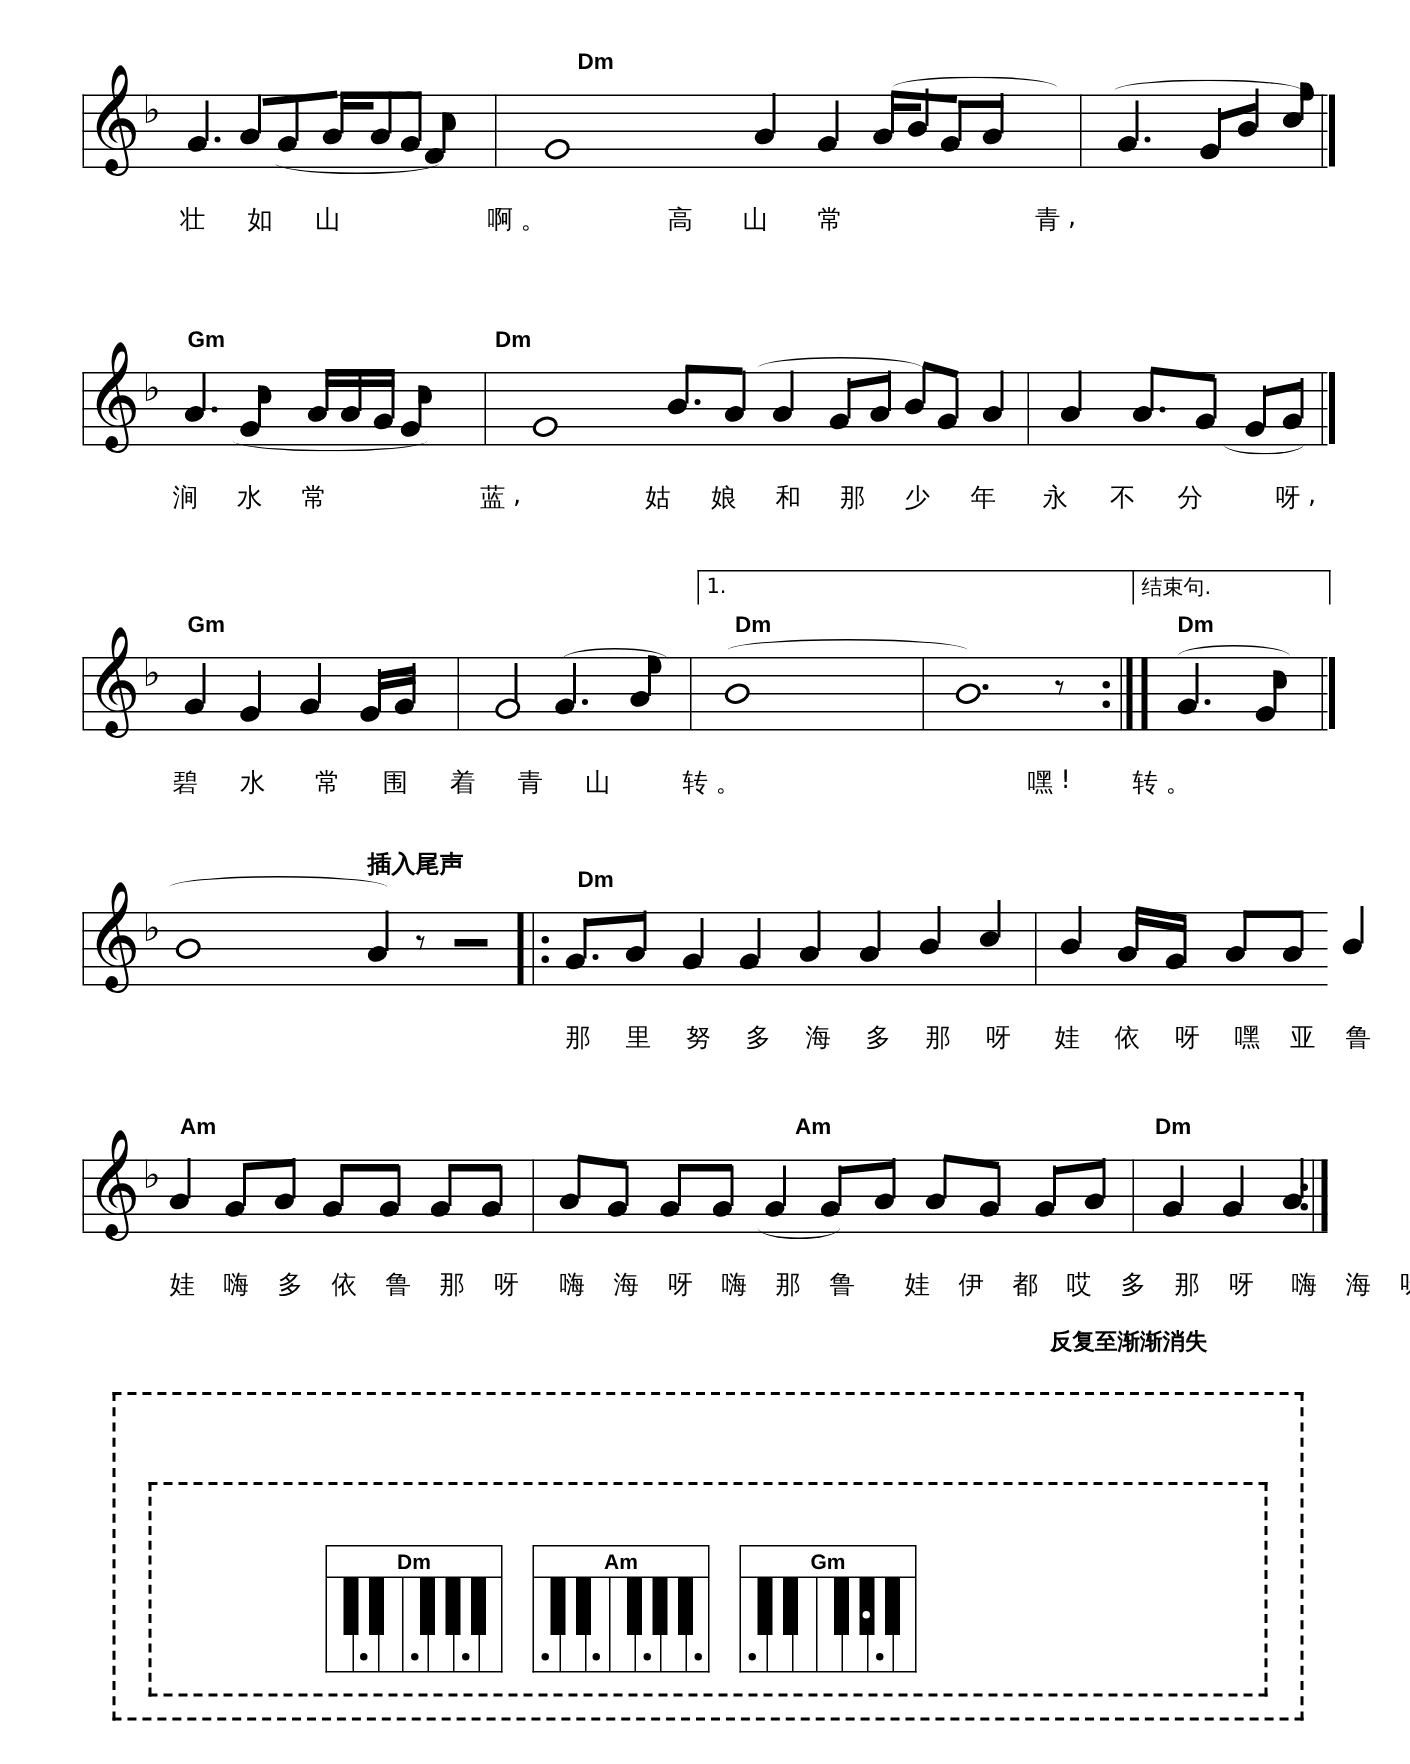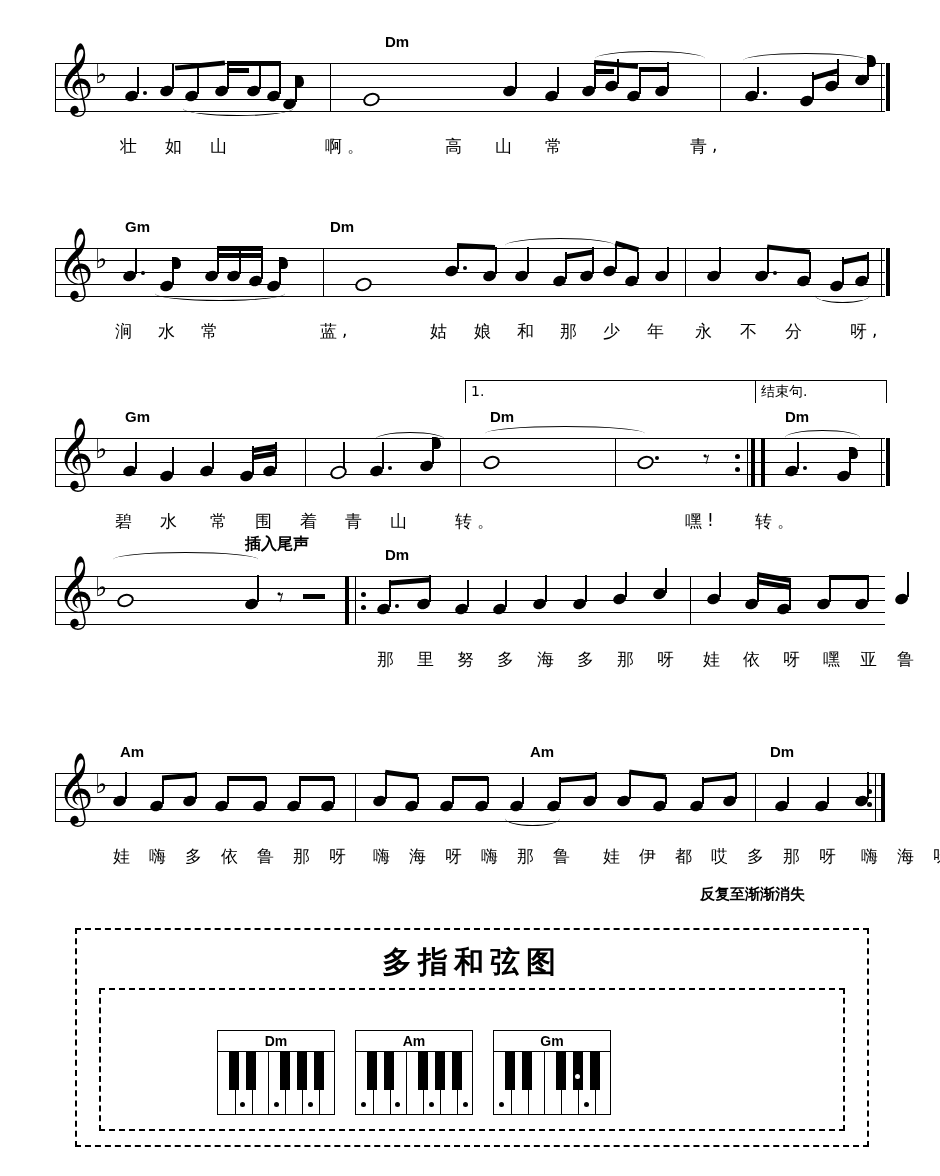--- a/index.html
+++ b/index.html
@@ -368,21 +368,21 @@
       <div class="lyric" style="top:80px;left:335px;">山</div>
       <div class="lyric" style="top:80px;left:400px;">转</div>
       <div class="lyric" style="top:80px;left:422px;">。</div>
       <div class="lyric" style="top:80px;left:630px;">嘿</div>
       <div class="lyric" style="top:80px;left:652px;">!</div>
       <div class="lyric" style="top:80px;left:700px;">转</div>
       <div class="lyric" style="top:80px;left:722px;">。</div>
     </div>
   </div>
 
-  <div class="system" style="top:568px;text-align:center;">
+  <div class="system" style="top:600px;text-align:center;">
     <div class="annot" style="left:190px;top:-34px;">插入尾声</div>
     <div class="chord" style="left:330px;top:-22px;">Dm</div>
     <div class="staff">
       <div class="line l0"></div>
         <div class="line l1"></div>
         <div class="line l2"></div>
         <div class="line l3"></div>
         <div class="line l4"></div>
       <div class="clef">𝄞</div>
       <div class="flatkey">♭</div>
@@ -556,21 +556,20 @@
       <div class="lyric" style="top:80px;left:728px;">那</div>
       <div class="lyric" style="top:80px;left:764px;">呀</div>
       <div class="lyric" style="top:80px;left:806px;">嗨</div>
       <div class="lyric" style="top:80px;left:842px;">海</div>
       <div class="lyric" style="top:80px;left:878px;">呀</div>
     </div>
     <div class="annot-italic" style="left:645px;top:120px;">反复至渐渐消失</div>
   </div>
 
   <div class="chordbox">
-    <div class="title">多指和弦图</div>
     <div class="inner"></div>
 
     <div class="kbd" style="left:140px;">
       <div class="name">Dm</div>
       <div class="keys">
         <div class="w" style="left:0;width:16.8px;"></div>
         <div class="w" style="left:16.8px;width:16.8px;"></div>
         <div class="w" style="left:33.6px;width:16.8px;"></div>
         <div class="w" style="left:50.4px;width:16.8px;"></div>
         <div class="w" style="left:67.2px;width:16.8px;"></div>

